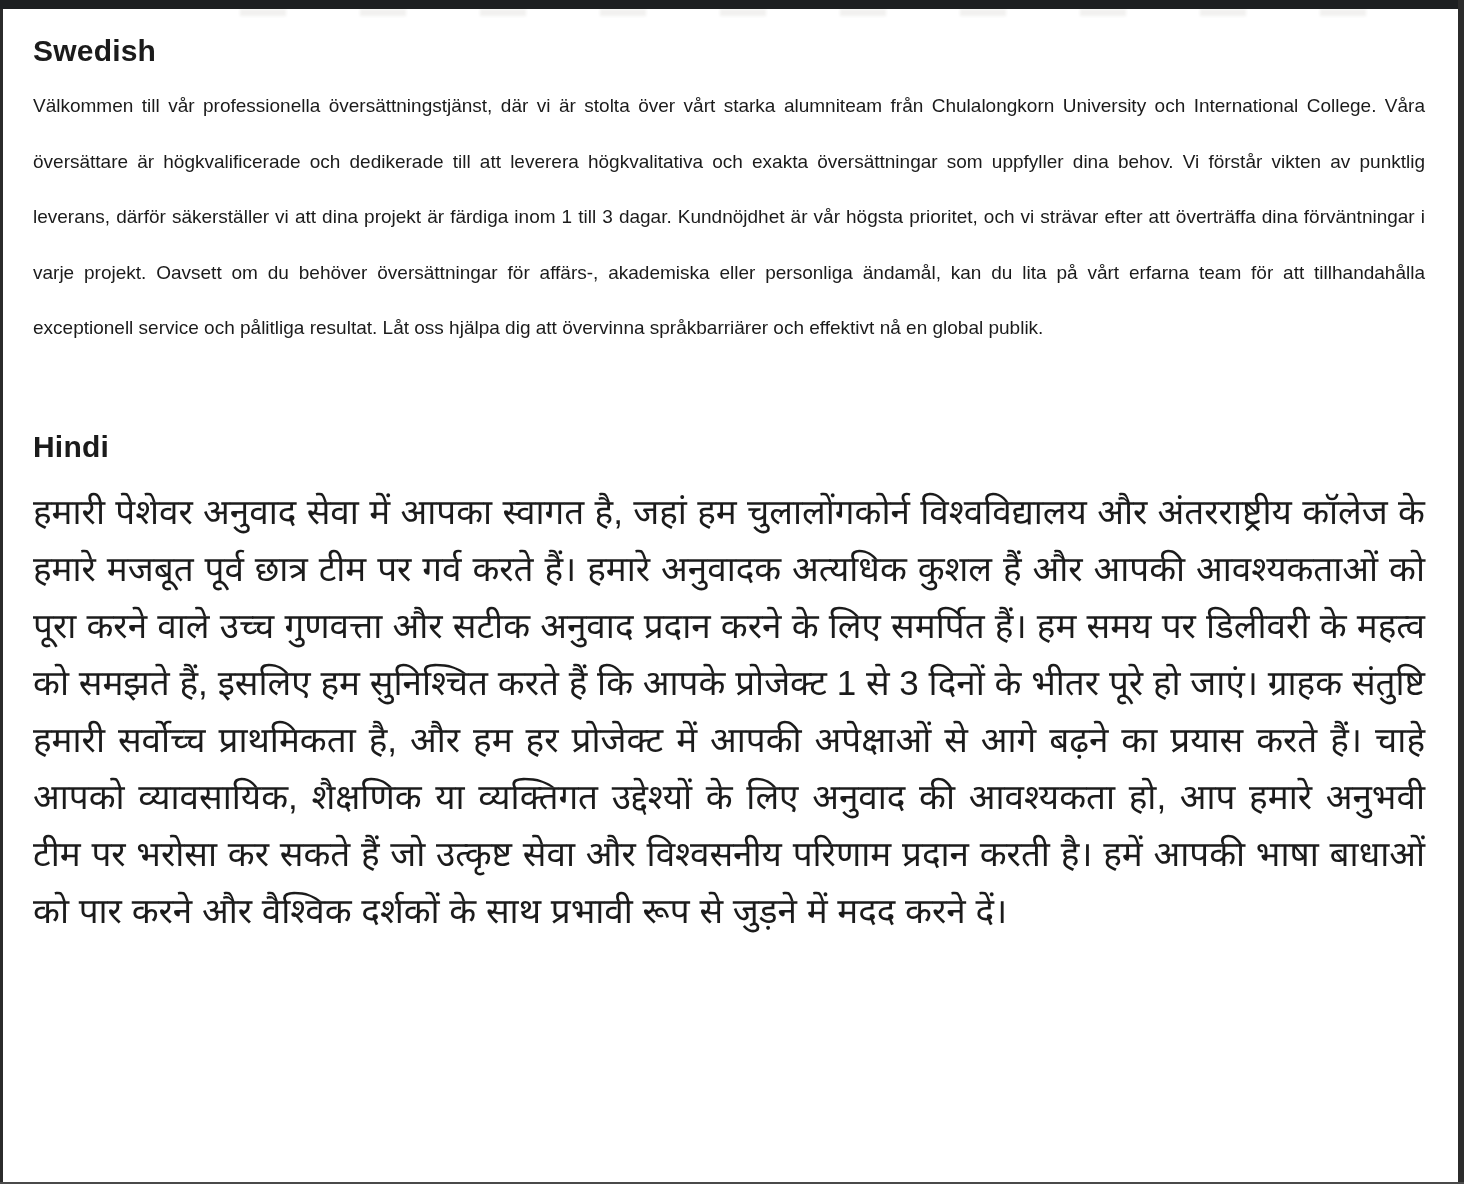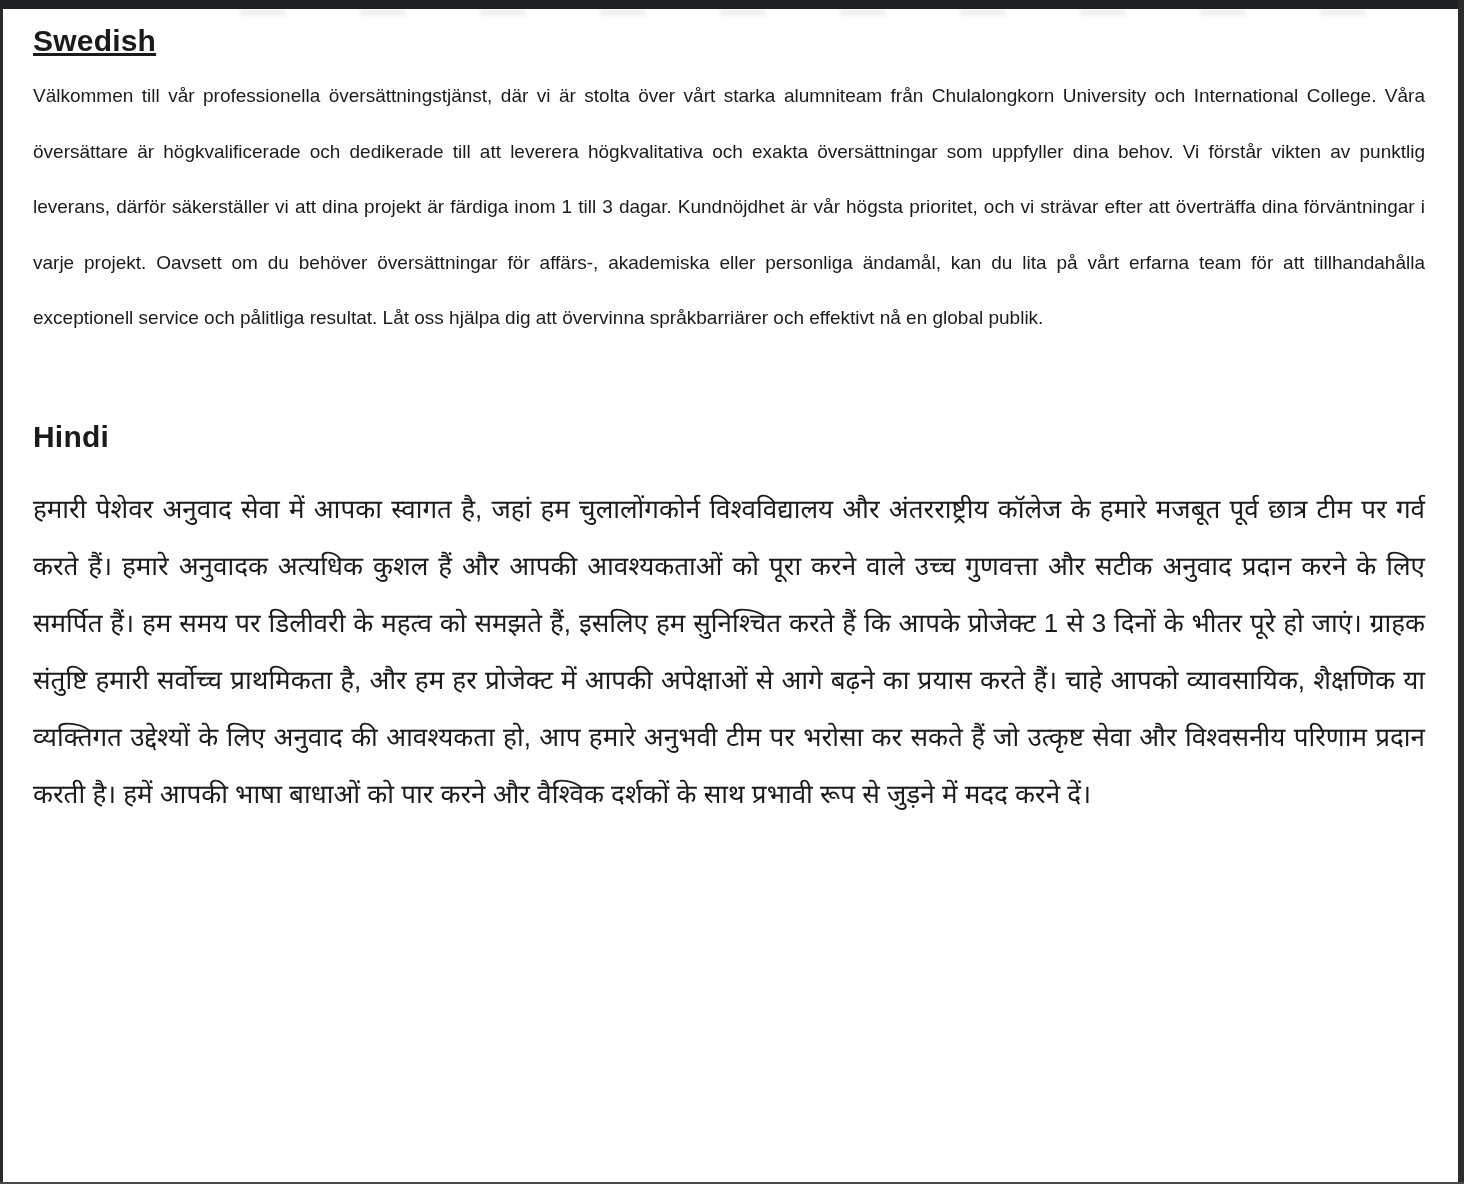--- a/index.html
+++ b/index.html
@@ -44,31 +44,31 @@
   .content{
     position:absolute;top:9px;left:33px;width:1392px;
   }
   h2.section-heading{
     font-size:30px;
     font-weight:700;
     line-height:36px;
     letter-spacing:0.2px;
     color:var(--text);
   }
-  .heading-swedish{margin:14px 0 9px 0;text-decoration:underline;}
-  .heading-hindi{margin:73px 0 26px 0;}
+  .heading-swedish{margin:24px 0 9px 0;}
+  .heading-hindi{margin:73px 0 18px 0;}
   p.section-body{
     font-size:19px;
     line-height:55.5px;
     text-align:justify;
     text-justify:inter-word;
     color:var(--text);
   }
   p.hindi{
-    font-size:26px;
+    font-size:35px;
     line-height:57px;
   }
 </style>
 </head>
 <body>
 
 <div class="page">
 
   <div class="top-bar"></div>
   <div class="ghost-row"></div>

